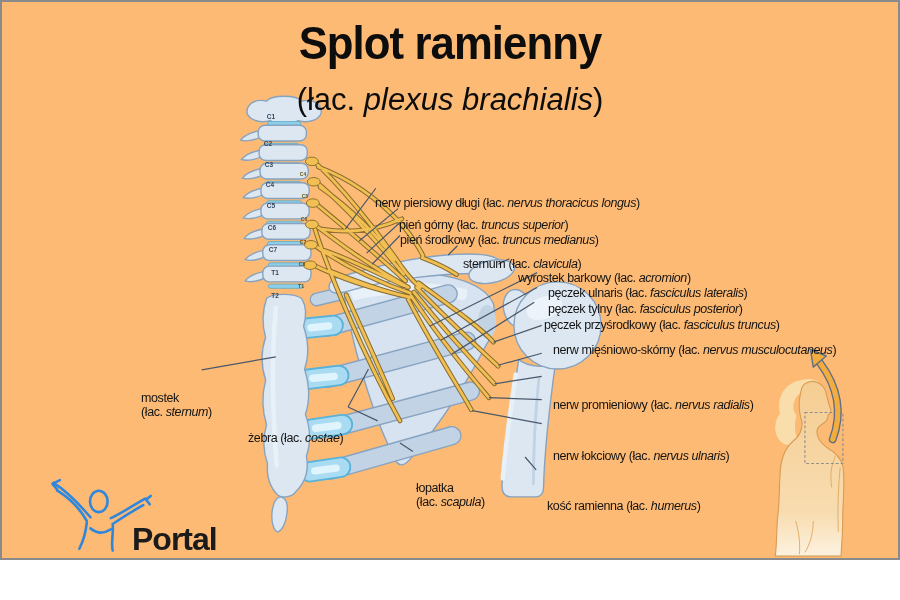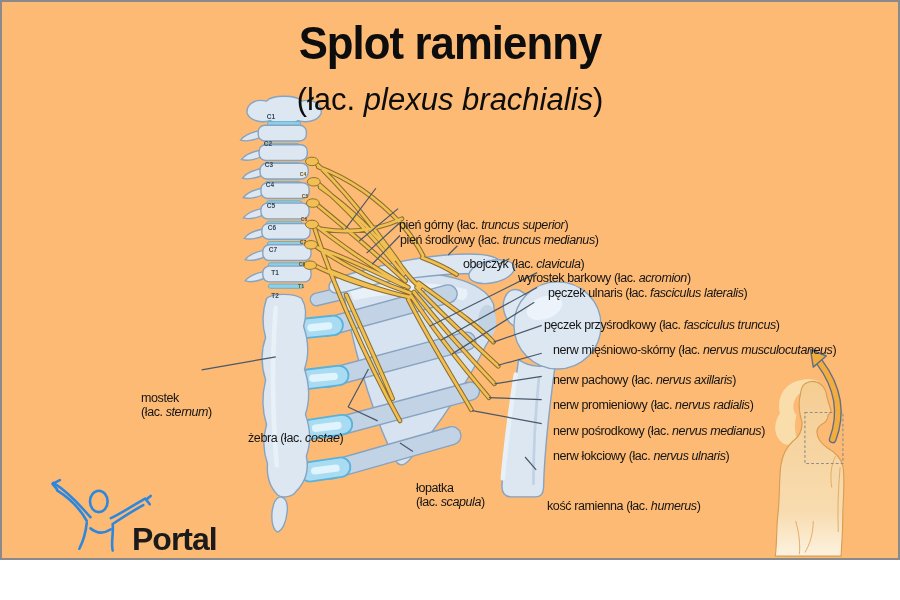--- a/index.html
+++ b/index.html
@@ -204,30 +204,30 @@
         <path d="M863,472 C872,448 872,420 849,389" fill="none" stroke="#5f6e84" stroke-width="8.5" stroke-linecap="round"></path>
         <path d="M863,472 C872,448 872,420 849,389" fill="none" stroke="var(--c-arrow,#f3ad3f)" stroke-width="5.6" stroke-linecap="round"></path>
         <polygon points="839,375 856,382 842,394" fill="var(--c-arrow,#f3ad3f)" stroke="#5f6e84" stroke-width="1.5" stroke-linejoin="round"></polygon>
       </g>
     </g>
   </svg>
 
   <div class="title">Splot ramienny</div>
   <div class="subtitle"><span>(łac. </span><span class="lat">plexus brachialis</span><span>)</span></div>
 
+  <div class="lbl" style="left:373px;top:194px"><span>nerw piersiowy długi (łac. </span><span class="lat">nervus thoracicus longus</span><span>)</span></div>
   <div class="lbl" style="left:397px;top:216px"><span>pień górny (łac. </span><span class="lat">truncus superior</span><span>)</span></div>
   <div class="lbl" style="left:398px;top:231px"><span>pień środkowy (łac. </span><span class="lat">truncus medianus</span><span>)</span></div>
-  <div class="lbl" style="left:461px;top:255px"><span>obojczyk (łac. </span><span class="lat">clavicula</span><span>)</span></div>
+  <div class="lbl" style="left:461px;top:255px"><span>sternum (łac. </span><span class="lat">clavicula</span><span>)</span></div>
   <div class="lbl" style="left:516px;top:269px"><span>wyrostek barkowy (łac. </span><span class="lat">acromion</span><span>)</span></div>
   <div class="lbl" style="left:546px;top:284px"><span>pęczek ulnaris (łac. </span><span class="lat">fasciculus lateralis</span><span>)</span></div>
+  <div class="lbl" style="left:546px;top:300px"><span>pęczek tylny (łac. </span><span class="lat">fasciculus posterior</span><span>)</span></div>
   <div class="lbl" style="left:542px;top:316px"><span>pęczek przyśrodkowy (łac. </span><span class="lat">fasciculus truncus</span><span>)</span></div>
   <div class="lbl" style="left:551px;top:341px"><span>nerw mięśniowo-skórny (łac. </span><span class="lat">nervus musculocutaneus</span><span>)</span></div>
-  <div class="lbl" style="left:551px;top:371px"><span>nerw pachowy (łac. </span><span class="lat">nervus axillaris</span><span>)</span></div>
   <div class="lbl" style="left:551px;top:396px"><span>nerw promieniowy (łac. </span><span class="lat">nervus radialis</span><span>)</span></div>
-  <div class="lbl" style="left:551px;top:422px"><span>nerw pośrodkowy (łac. </span><span class="lat">nervus medianus</span><span>)</span></div>
   <div class="lbl" style="left:551px;top:447px"><span>nerw łokciowy (łac. </span><span class="lat">nervus ulnaris</span><span>)</span></div>
   <div class="lbl" style="left:545px;top:497px"><span>kość ramienna (łac. </span><span class="lat">humerus</span><span>)</span></div>
   <div class="lbl" style="left:139px;top:389px"><span class="blk">mostek</span><span>(łac. </span><span class="lat">sternum</span><span>)</span></div>
   <div class="lbl" style="left:246px;top:429px"><span>żebra (łac. </span><span class="lat">costae</span><span>)</span></div>
   <div class="lbl" style="left:414px;top:479px"><span class="blk">łopatka</span><span>(łac. </span><span class="lat">scapula</span><span>)</span></div>
 
   <div class="vlab" style="left:269px;top:111px">C1</div>
   <div class="vlab" style="left:266px;top:138px">C2</div>
   <div class="vlab" style="left:267px;top:159px">C3</div>
   <div class="vlab" style="left:268px;top:179px">C4</div>

